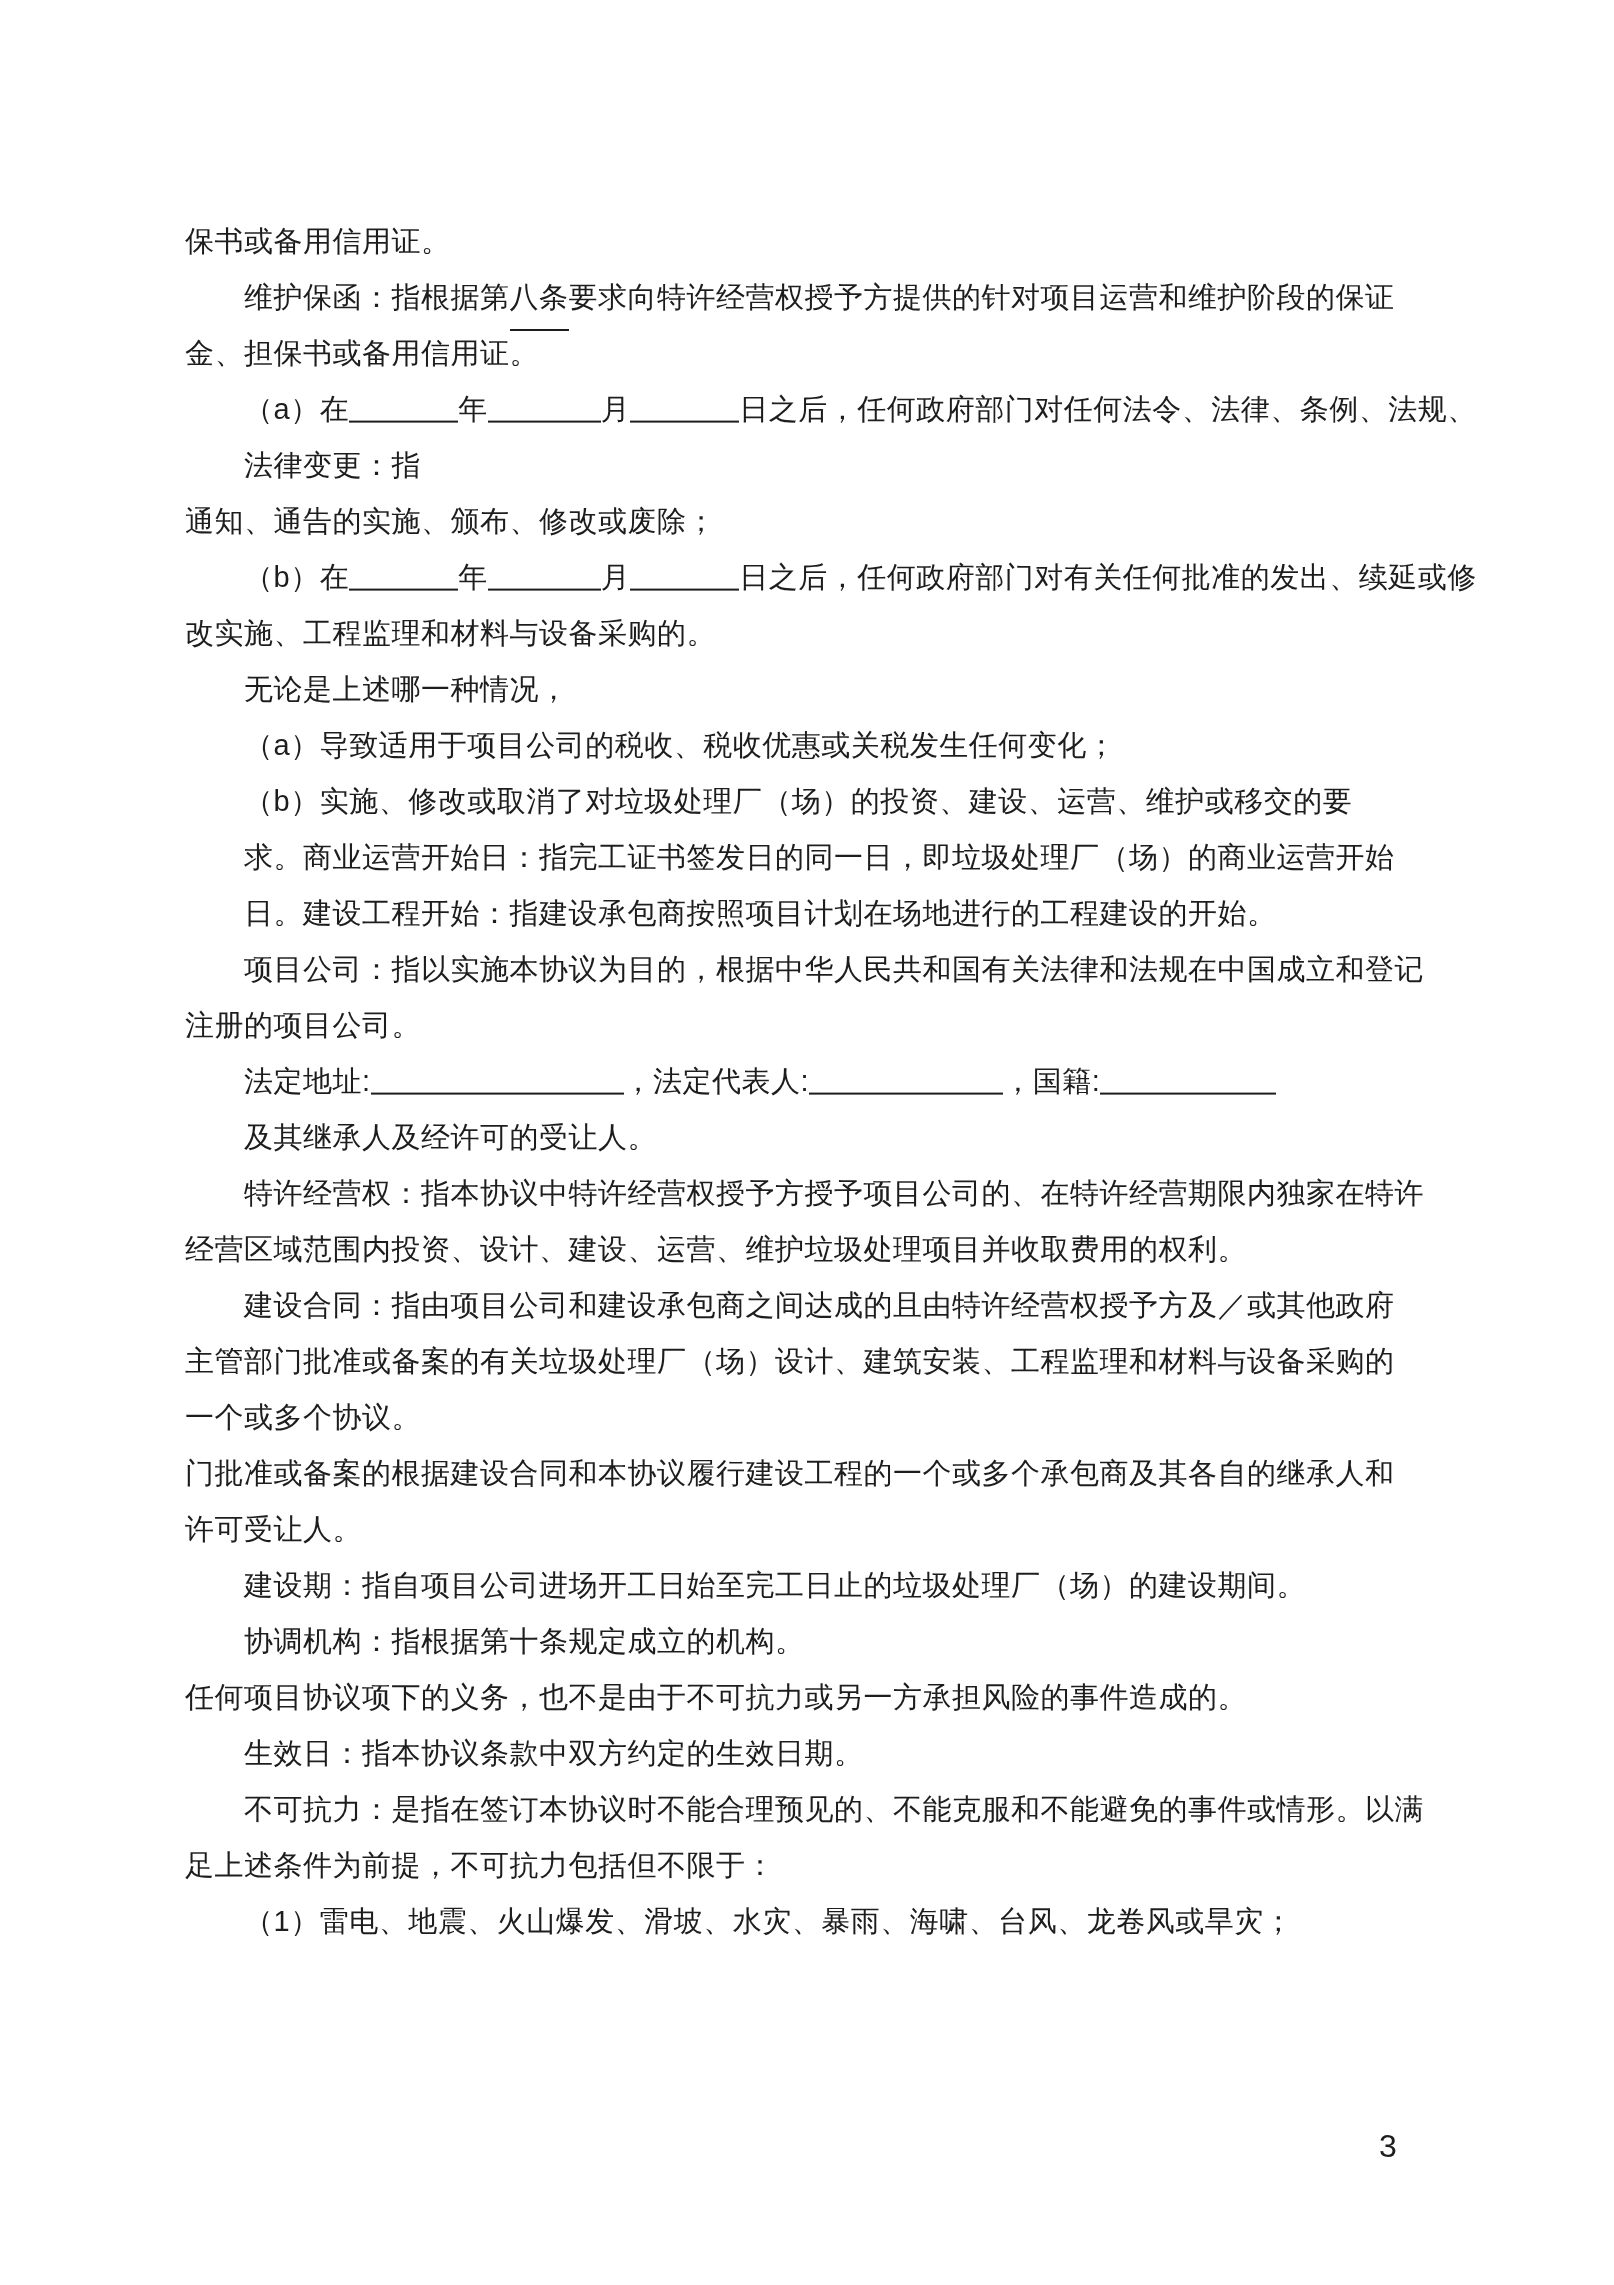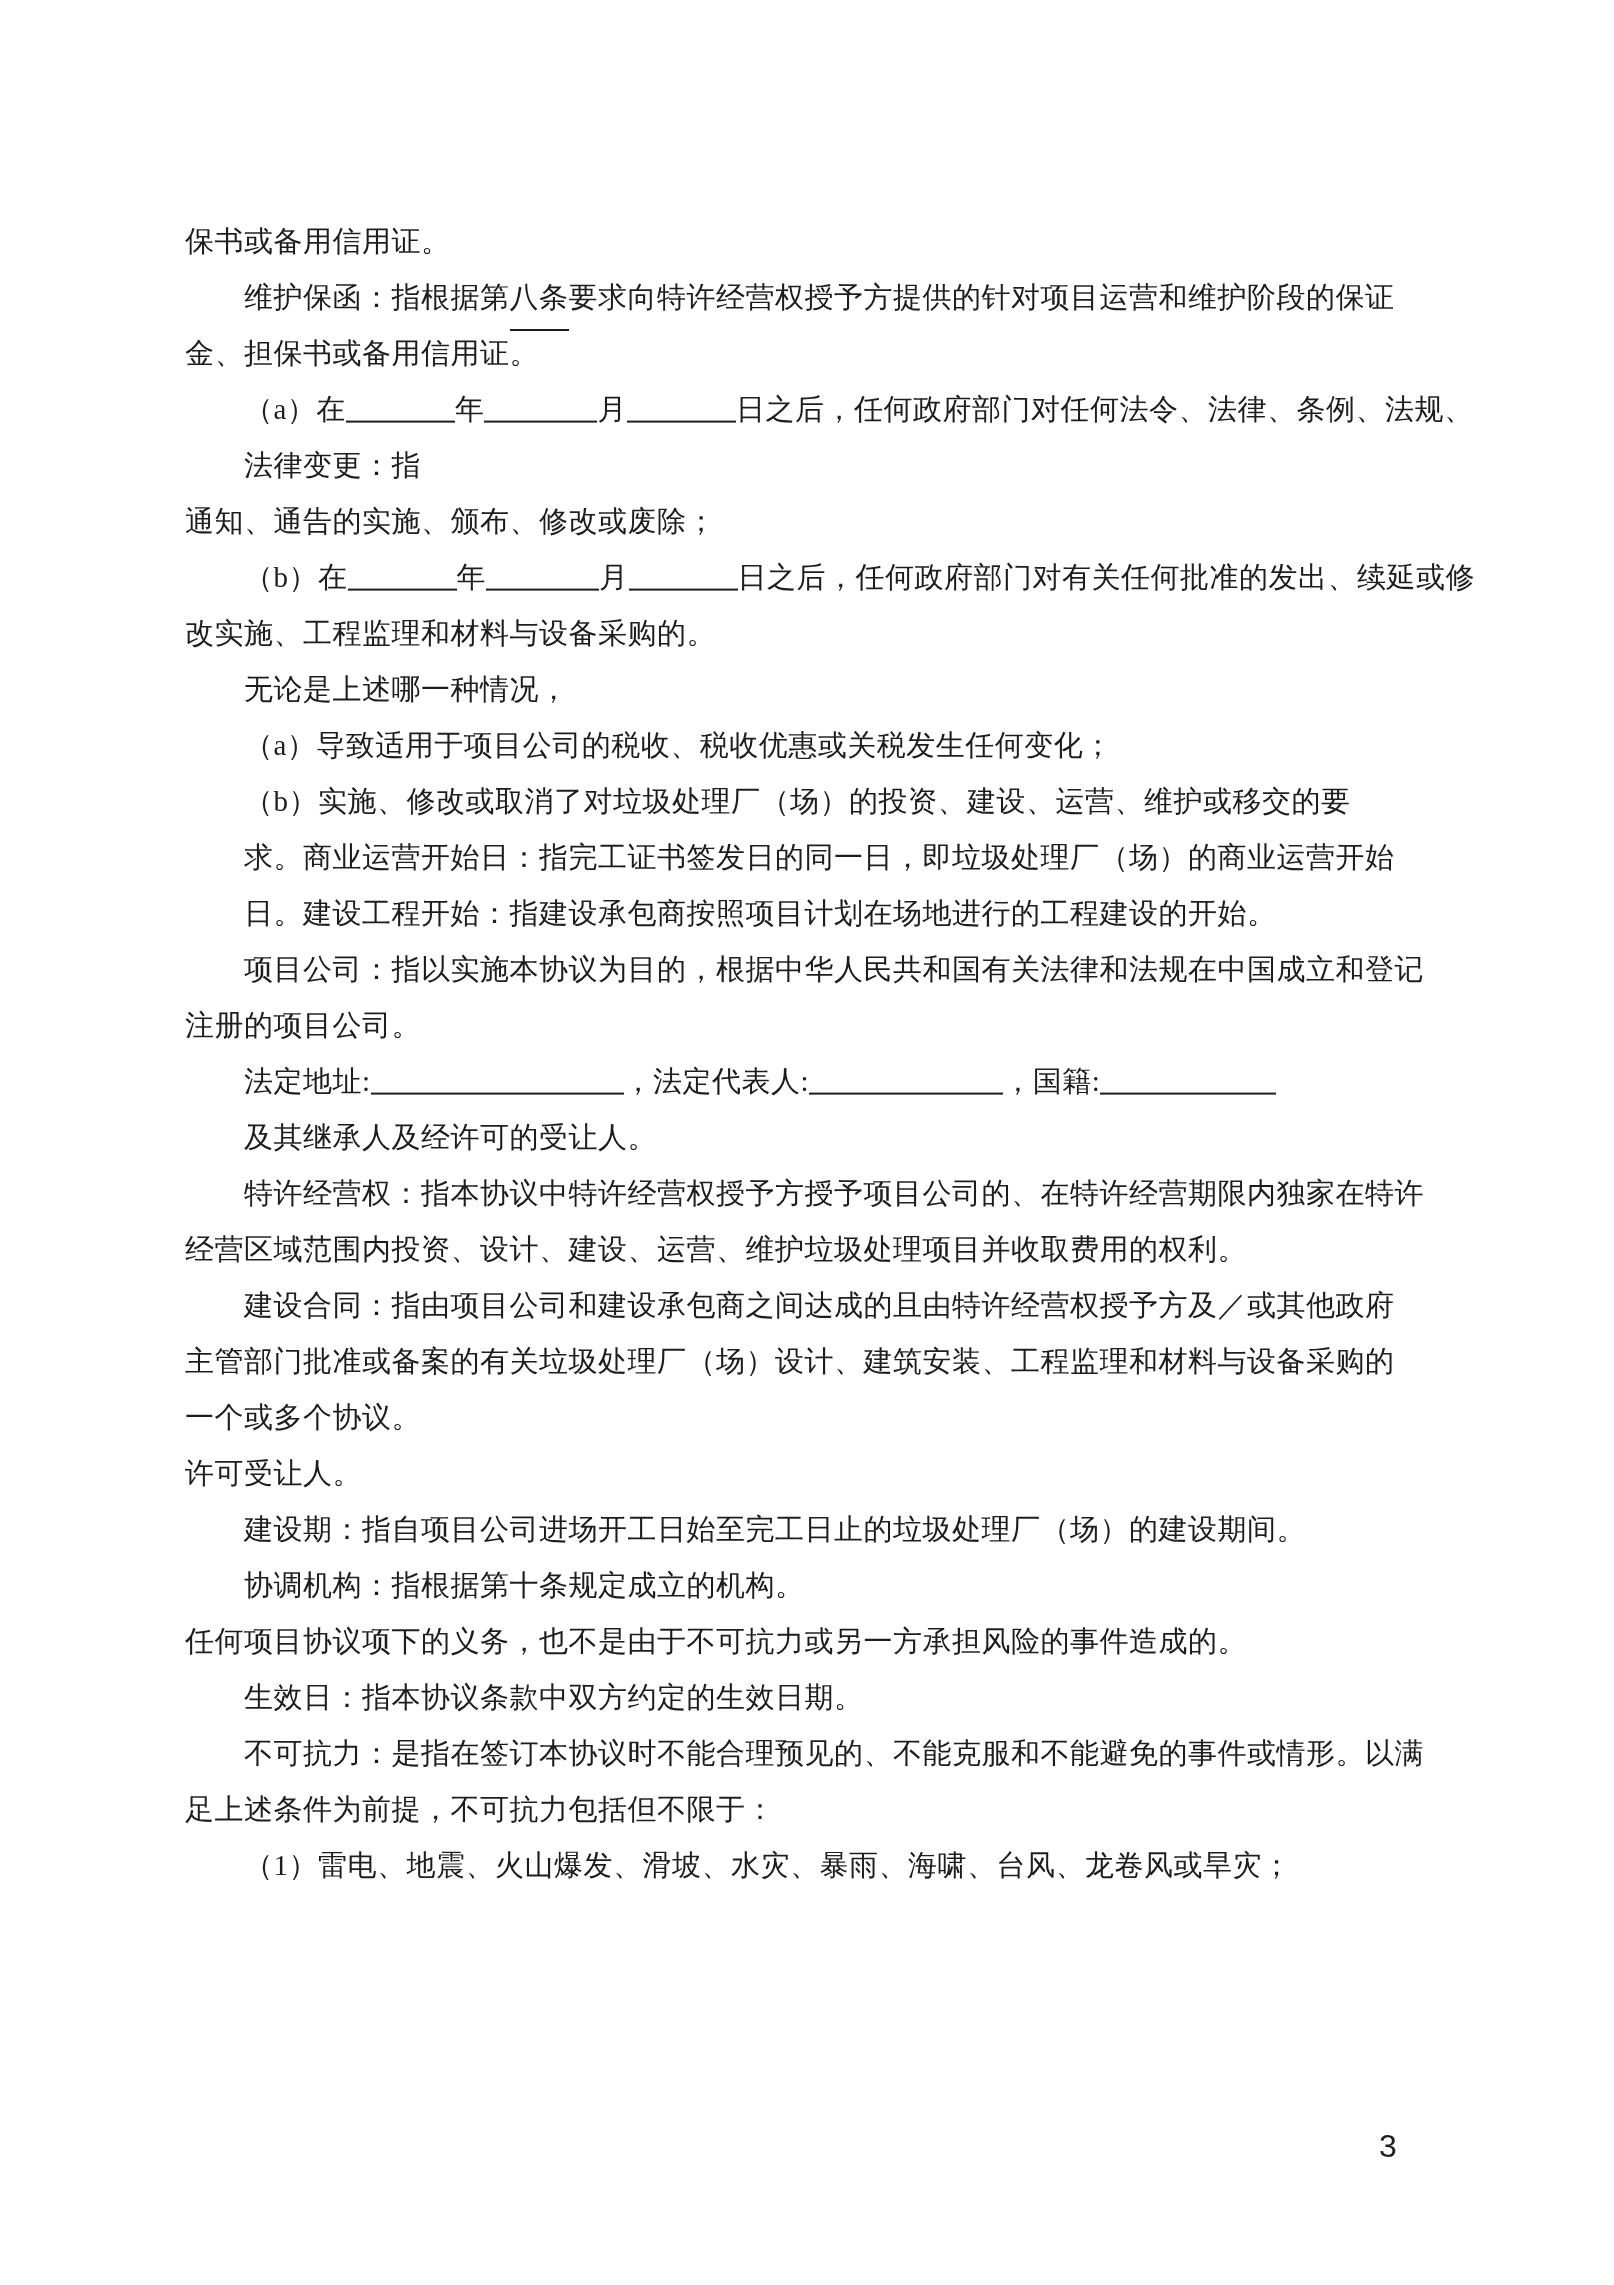--- a/index.html
+++ b/index.html
@@ -15,21 +15,20 @@
     position: absolute;
     left: 185px; top: 213px;
     width: 1248px;
   }
   .line {
     font-size: 29px;
     line-height: 56px;
     height: 56px;
     white-space: nowrap;
     letter-spacing: 0.5px;
-    font-family: Liberation Serif, serif;
   }
   .line.indent { padding-left: 59px; }
   .u-text {
     border-bottom: 2.7px solid #1d1d1d;
     padding-bottom: 16px;
   }
   .blank {
     display: inline-block;
     height: 0.95em;
     border-bottom: 2.7px solid #1d1d1d;
@@ -62,20 +61,21 @@
     <div class="line indent"><span>日。建设工程开始：指建设承包商按照项目计划在场地进行的工程建设的开始。</span></div>
     <div class="line indent"><span>项目公司：指以实施本协议为目的，根据中华人民共和国有关法律和法规在中国成立和登记</span></div>
     <div class="line"><span>注册的项目公司。</span></div>
     <div class="line indent"><span>法定地址:</span><span class="blank" style="width: 253px;"></span><span>，法定代表人:</span><span class="blank" style="width: 194px;"></span><span>，国籍:</span><span class="blank" style="width: 176px;"></span></div>
     <div class="line indent"><span>及其继承人及经许可的受让人。</span></div>
     <div class="line indent"><span>特许经营权：指本协议中特许经营权授予方授予项目公司的、在特许经营期限内独家在特许</span></div>
     <div class="line"><span>经营区域范围内投资、设计、建设、运营、维护垃圾处理项目并收取费用的权利。</span></div>
     <div class="line indent"><span>建设合同：指由项目公司和建设承包商之间达成的且由特许经营权授予方及／或其他政府</span></div>
     <div class="line"><span>主管部门批准或备案的有关垃圾处理厂（场）设计、建筑安装、工程监理和材料与设备采购的</span></div>
     <div class="line"><span>一个或多个协议。</span></div>
+    <div class="line"><span>门批准或备案的根据建设合同和本协议履行建设工程的一个或多个承包商及其各自的继承人和</span></div>
     <div class="line"><span>许可受让人。</span></div>
     <div class="line indent"><span>建设期：指自项目公司进场开工日始至完工日止的垃圾处理厂（场）的建设期间。</span></div>
     <div class="line indent"><span>协调机构：指根据第十条规定成立的机构。</span></div>
     <div class="line"><span>任何项目协议项下的义务，也不是由于不可抗力或另一方承担风险的事件造成的。</span></div>
     <div class="line indent"><span>生效日：指本协议条款中双方约定的生效日期。</span></div>
     <div class="line indent"><span>不可抗力：是指在签订本协议时不能合理预见的、不能克服和不能避免的事件或情形。以满</span></div>
     <div class="line"><span>足上述条件为前提，不可抗力包括但不限于：</span></div>
     <div class="line indent"><span>（1）雷电、地震、火山爆发、滑坡、水灾、暴雨、海啸、台风、龙卷风或旱灾；</span></div>
   </div>
 

